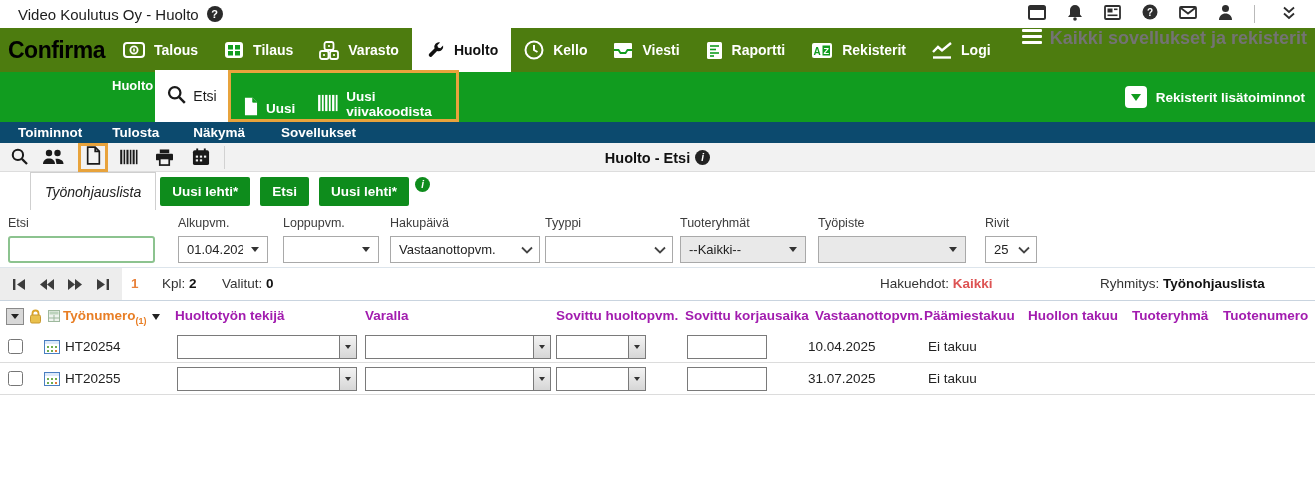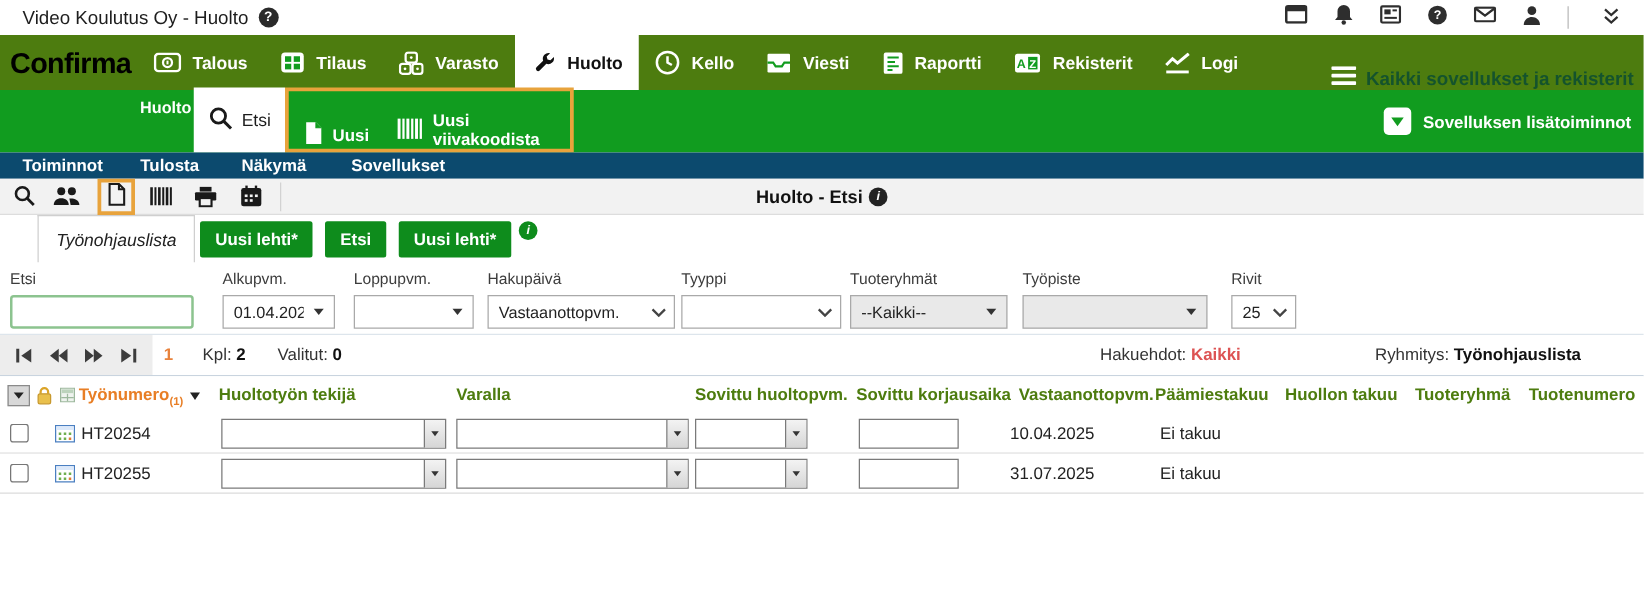--- a/index.html
+++ b/index.html
@@ -14,21 +14,21 @@
   .tb-divider { width:1px; height:18px; background:#b9b9b9; }
   .tb-collapse { position:absolute; right:18px; top:5px; color:#2e2e2e; }
 
   
   .nav { left:0; top:28px; width:1315px; height:44px; background:#4d7c0f; display:flex; align-items:stretch; }
   .logo { width:110px; display:flex; align-items:center; padding-left:8px; font-size:23px; font-weight:800; letter-spacing:-0.5px; color:#000; }
   .nav-items { display:flex; align-items:stretch; }
   .nav-item { display:flex; align-items:center; gap:9px; padding:0 13px; color:#fff; font-size:14px; font-weight:600; cursor:pointer; }
   .nav-item.active { background:#fff; color:#111; }
   .nav-item svg { display:block; }
-  .nav-all { position:absolute; right:8px; top:28px; height:44px; display:flex; align-items:flex-end; gap:8px; color:#14532d; font-size:15px; font-weight:700; }
+  .nav-all { position:absolute; right:8px; top:28px; height:44px; display:flex; align-items:flex-start; gap:8px; color:#737373; font-size:18px; font-weight:700; }
 
   
   .subbar { left:0; top:72px; width:1315px; height:50px; background:#119c1f; }
   .module-label { position:absolute; left:112px; top:6px; color:#fff; font-size:13px; font-weight:700; }
   .search-box { position:absolute; left:155px; top:-2px; width:73px; height:52px; background:#fff; display:flex; align-items:center; justify-content:center; gap:6px; color:#1c1c1c; font-size:14px; cursor:pointer; }
   .hl-box { position:absolute; left:228px; top:-2px; width:231px; height:52px; border:3px solid #e8a33c; display:flex; align-items:flex-end; gap:22px; padding-left:12px; }
   .hl-item { display:flex; align-items:center; gap:7px; color:#fff; font-size:13.5px; font-weight:700; cursor:pointer; }
   .extras { position:absolute; right:10px; top:0; height:50px; display:flex; align-items:center; gap:9px; color:#fff; font-size:13.5px; font-weight:700; cursor:pointer; }
   .extras-ico { width:22px; height:22px; background:#fff; border-radius:4px; display:flex; align-items:center; justify-content:center; }
   .tri-dn-green { width:0; height:0; border-left:5px solid transparent; border-right:5px solid transparent; border-top:7px solid #119c1f; }
@@ -73,21 +73,21 @@
   .pagerbox { position:absolute; left:0; top:0; width:122px; height:32px; background:#ededed; display:flex; align-items:center; justify-content:space-evenly; }
   .pager-btn { color:#3c3c3c; cursor:pointer; display:flex; }
   .pagenum { position:absolute; left:131px; top:8px; color:#e8823c; font-weight:700; }
   .kpl { position:absolute; left:162px; top:8px; } .valitut { position:absolute; left:222px; top:8px; }
   .hakuehdot { position:absolute; left:880px; top:8px; } .ryhmitys { position:absolute; left:1100px; top:8px; }
   .bold { font-weight:700; color:#111; }
   .redv { font-weight:700; color:#dd5353; }
 
   
   .thead { left:0; top:301px; width:1315px; height:30px; background:#fff; font-size:13.5px; }
-  .th { position:absolute; top:0; height:30px; line-height:30px; font-weight:700; color:#4d7c0f; white-space:nowrap; cursor:pointer; }
+  .th { position:absolute; top:0; height:30px; line-height:30px; font-weight:700; color:#a21caf; white-space:nowrap; cursor:pointer; }
   .th-sort { color:#e87e25; }
   .th-sort sub { font-size:9px; }
   .hdd { position:absolute; left:6px; top:7px; width:18px; height:17px; background:#d8d8d8; border:1px solid #8a8a8a; display:flex; align-items:center; justify-content:center; cursor:pointer; }
   .sort-tri { display:inline-block; width:0; height:0; border-left:4.5px solid transparent; border-right:4.5px solid transparent; border-top:6px solid #222; margin-left:5px; }
   .trow { left:0; width:1315px; height:32px; background:#fff; border-bottom:1px solid #dcdcdc; font-size:13.5px; color:#222; }
   .trow .cb { position:absolute; left:8px; top:8px; width:15px; height:15px; }
   .cal-ico { position:absolute; left:44px; top:8px; }
   .rowid { position:absolute; left:65px; top:0; line-height:32px; }
   .rcombo { position:absolute; top:4px; height:24px; border:1px solid #7a7a7a; background:#fff; display:flex; }
   .rcombo .fld { flex:1; }
@@ -275,21 +275,21 @@
               <rect x="20.6" y="1" width="2" height="18"></rect>
             </g>
           </svg></span>
       <span>Uusi viivakoodista</span>
     </div>
   </div>
   <div class="extras">
     <span class="extras-ico">
         <span class="tri-dn-green"></span>
       </span>
-    <span>Sovelluksen lisätoiminnot</span>
+    <span>Rekisterit lisätoiminnot</span>
   </div>
 </div>
 
 <div class="abs menubar">
   <span class="menu-item">Toiminnot</span>
   <span class="menu-item">Tulosta</span>
   <span class="menu-item">Näkymä</span>
   <span class="menu-item">Sovellukset</span>
 </div>
 

